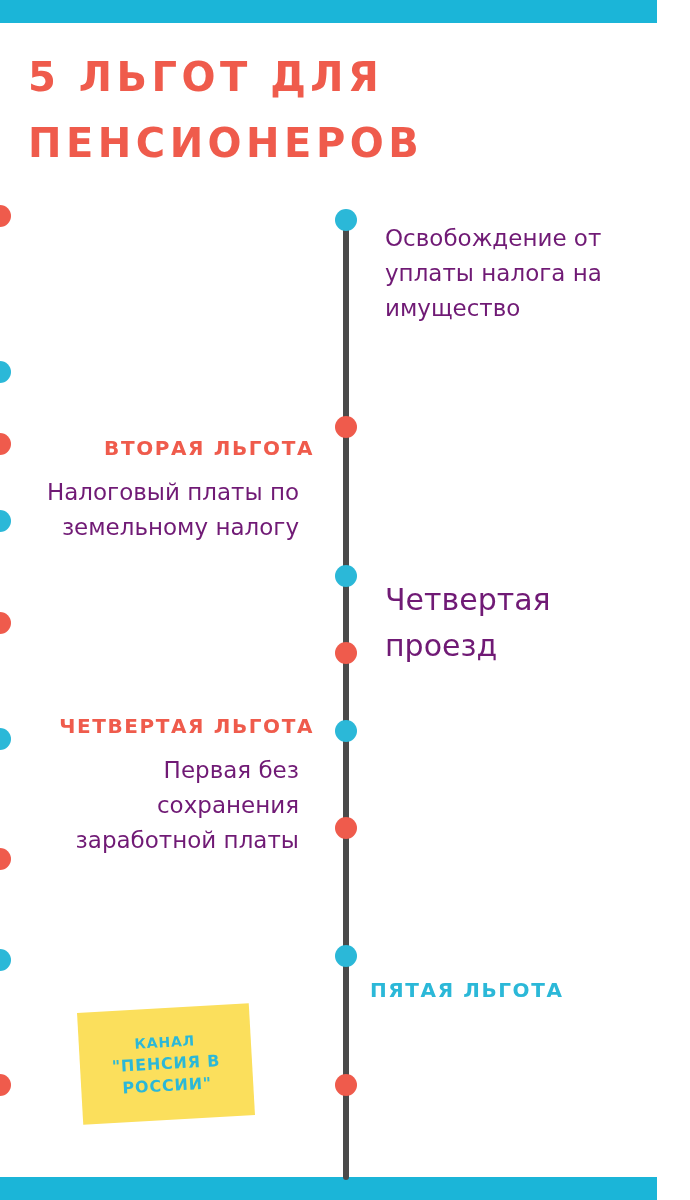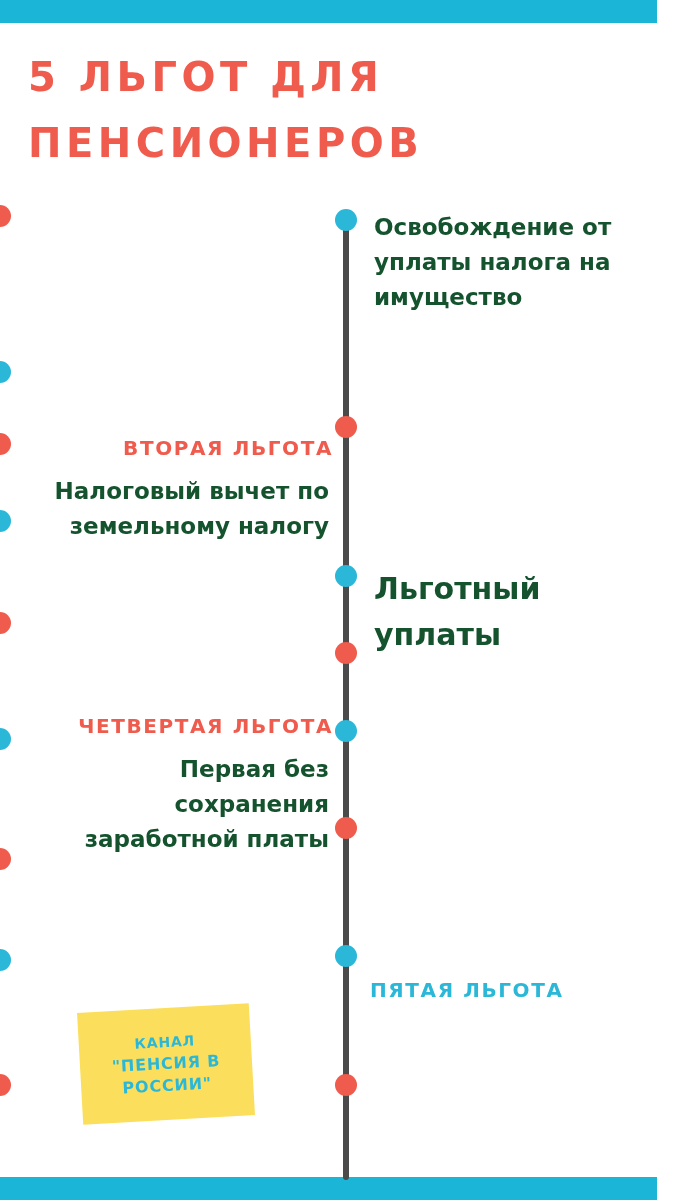--- a/index.html
+++ b/index.html
@@ -85,42 +85,42 @@
 
   
   .entry { position: absolute; }
 
   .entry.right {
     left: 370px;
     width: 300px;
     text-align: left;
   }
   .entry.left {
-    left: 21px;
+    left: 2px;
     width: 312px;
     text-align: right;
   }
 
   .entry-title {
     font-size: 20px;
     font-weight: 700;
     letter-spacing: 1.6px;
     text-transform: uppercase;
     line-height: 24px;
     margin: 0 0 14px 0;
   }
   .entry-title.teal { color: #2bb8d8; }
   .entry-title.red  { color: #ef5b4c; }
 
   .entry-body {
     font-size: 23px;
-    font-weight: 700;
-    color: #14532d;
+    font-weight: 400;
+    color: #701a75;
     line-height: 35px;
-    margin: 4px;
+    margin: 15px;
   }
   .entry-body.large {
     font-size: 30px;
     line-height: 46px;
   }
 
   
   .sticker {
     position: absolute;
     left: 80px;
@@ -178,24 +178,24 @@
       <div class="edge-dot red" style="top: 859px;"></div>
       <div class="edge-dot teal" style="top: 960px;"></div>
       <div class="edge-dot red" style="top: 1085px;"></div>
     </div>
   <div id="entries-layer">
       <div class="entry right" style="top: 206px;">
         <div class="entry-body">Освобождение от уплаты налога на имущество</div>
       </div>
       <div class="entry left" style="top: 436px;">
         <div class="entry-title red">Вторая льгота</div>
-        <div class="entry-body">Налоговый вычет по земельному налогу</div>
+        <div class="entry-body">Налоговый платы по земельному налогу</div>
       </div>
       <div class="entry right" style="top: 562px;">
-        <div class="entry-body large">Льготный уплаты</div>
+        <div class="entry-body large">Четвертая проезд</div>
       </div>
       <div class="entry left" style="top: 714px;">
         <div class="entry-title red">Четвертая льгота</div>
         <div class="entry-body">Первая без сохранения заработной платы</div>
       </div>
       <div class="entry right" style="top: 978px;">
         <div class="entry-title teal">Пятая льгота</div>
       </div>
     </div>
 

